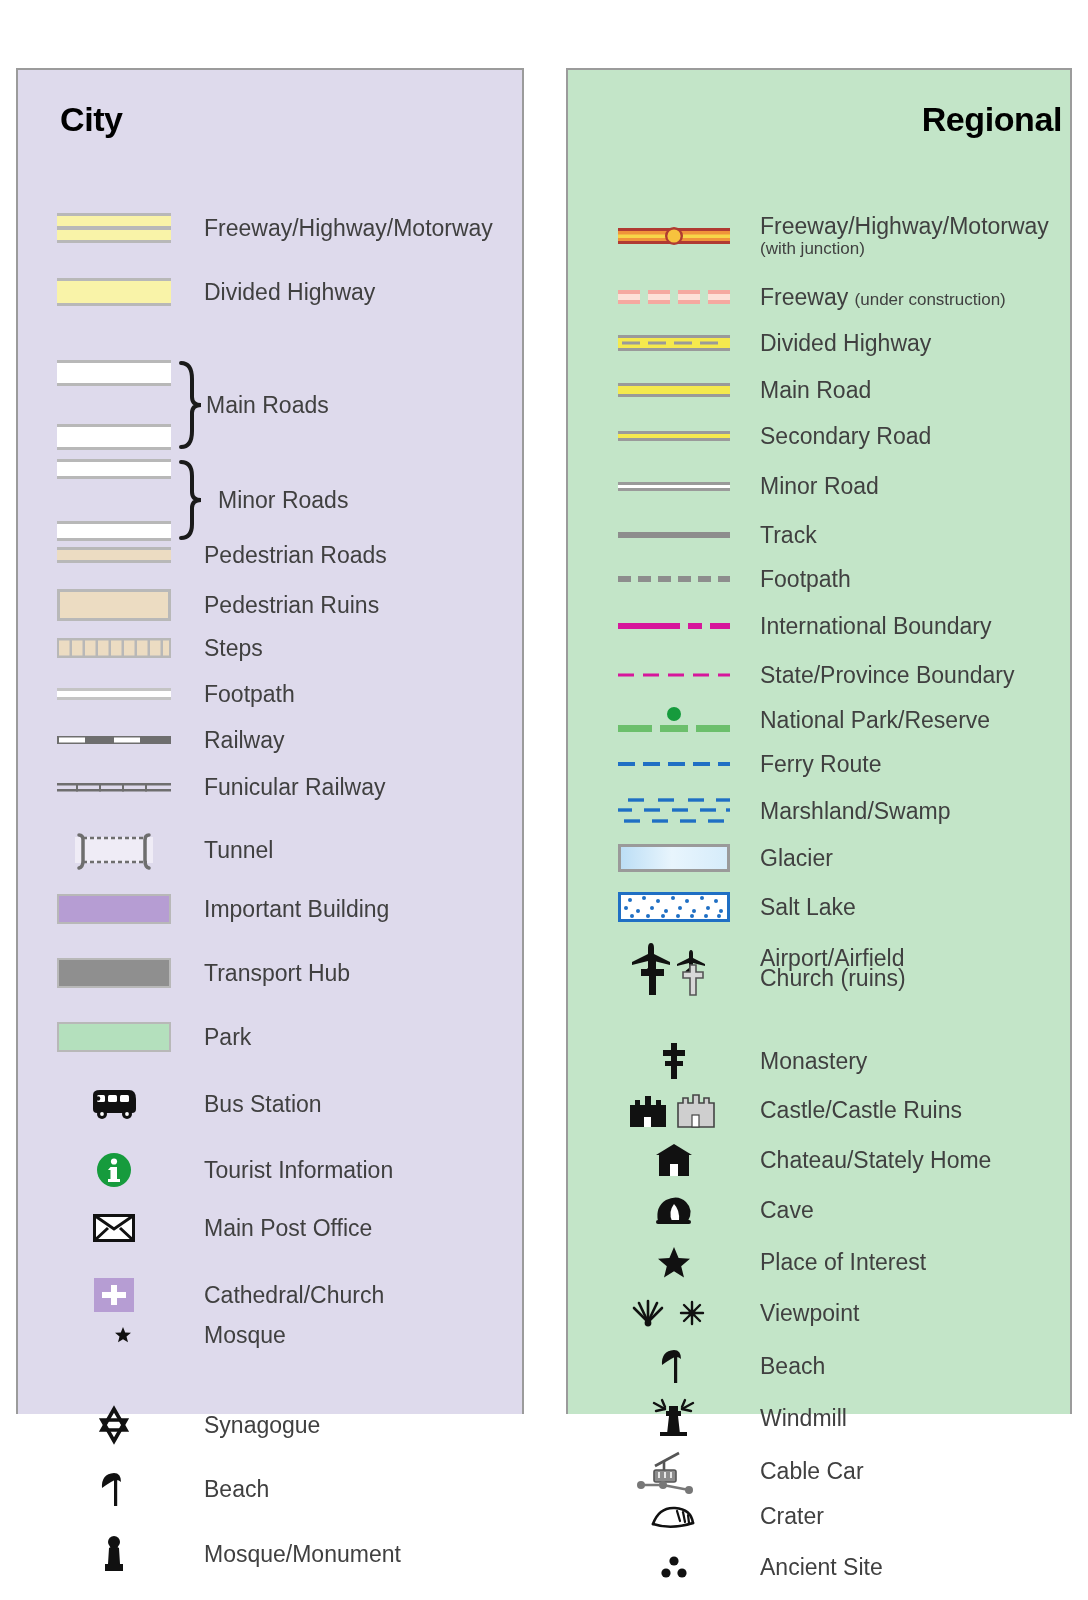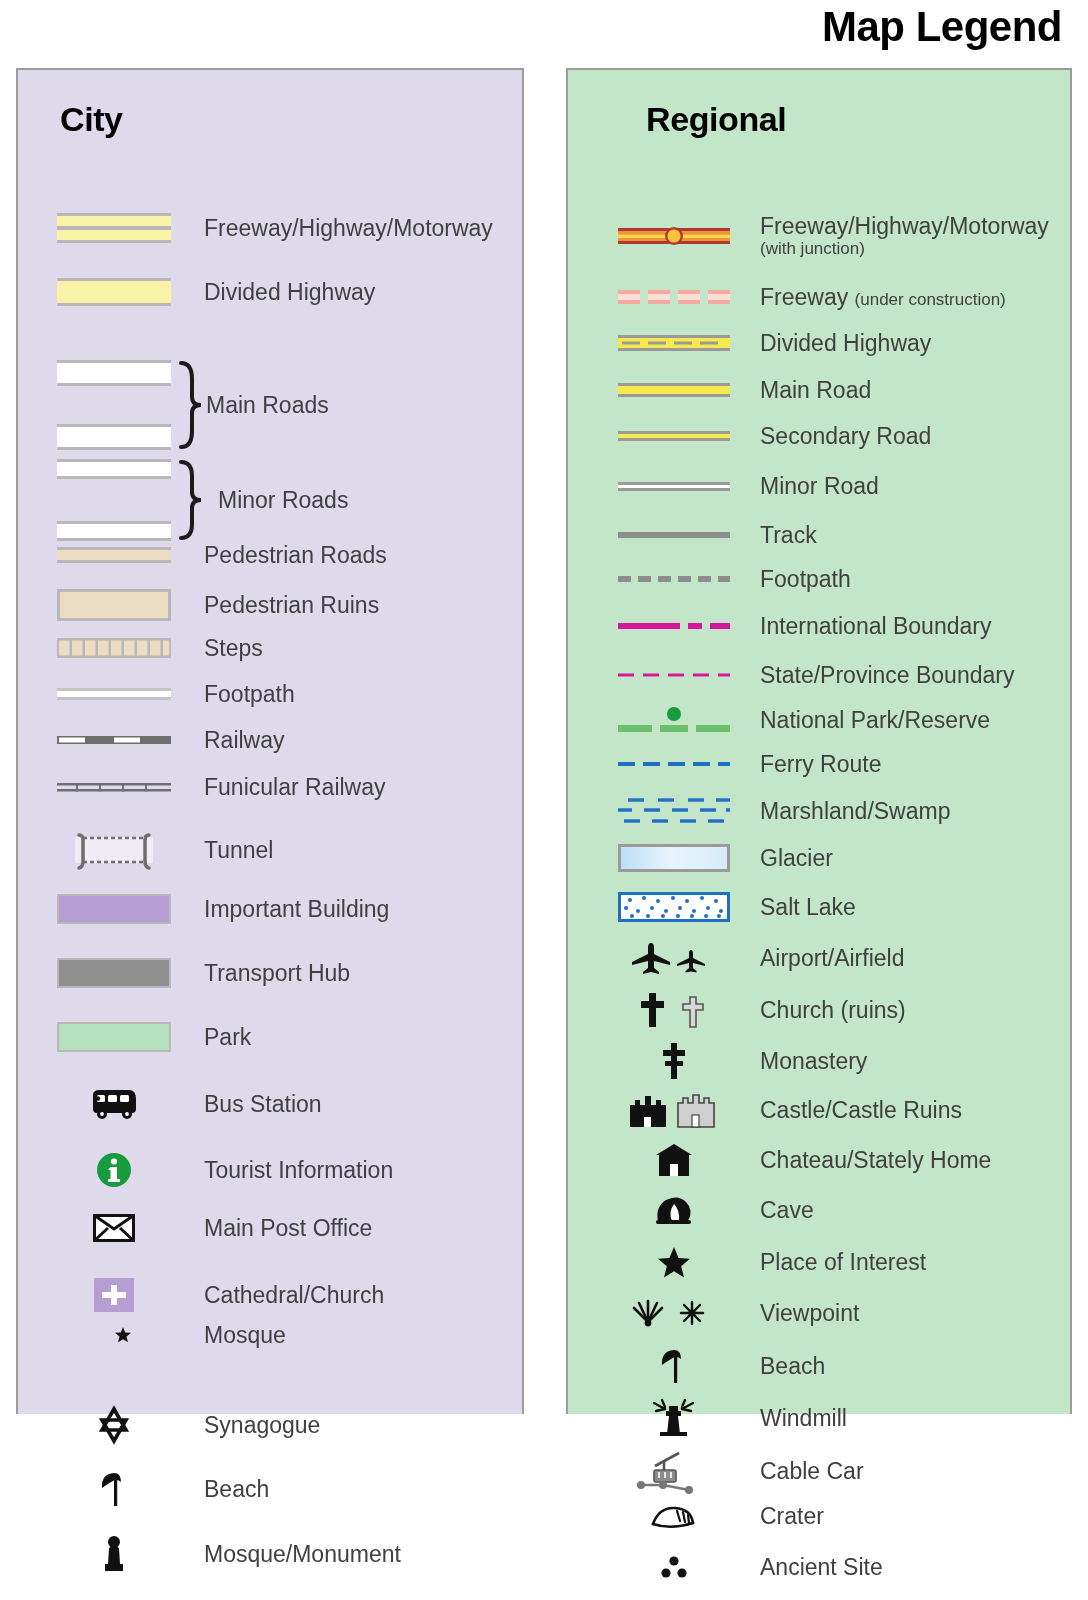--- a/index.html
+++ b/index.html
@@ -44,21 +44,21 @@
     left: 566px; width: 506px;
     background: #c3e5c8;
   }
   .panel-heading {
     font-size: 34px;
     font-weight: bold;
     color: #000;
     letter-spacing: -0.4px;
     margin: 22px 0 0 34px;
   }
-  #panel-regional .panel-heading { margin-left: 70px; }
+  #panel-regional .panel-heading { margin-left: 70px; text-align: right; }
 
   
   .rows { position: relative; width: 100%; }
   .row {
     display: flex;
     align-items: center;
     position: absolute;
     left: 0;
     width: 100%;
   }
@@ -161,21 +161,20 @@
     background: linear-gradient(to right, #bcdef5 0%, #e8f5fd 48%, #d6ecfa 100%);
   }
 
   svg { display: block; overflow: visible; }
 </style>
 </head>
 <body>
 
 <div id="page">
 
-  <div id="map-title">Map Legend</div>
 
   <div class="panel" id="panel-city">
     <div class="panel-heading">City</div>
 
     <div class="rows">
 
       <div class="row" style="top:74px">
         <div class="sym">
           <div class="sw sw-freeway"></div>
         </div>
@@ -620,21 +619,21 @@
       <div class="row" style="top:802px">
         <div class="sym">
           <svg width="90" height="34" viewBox="0 0 90 34">
             <path d="M22 2 Q25 2 25 7 L25 13 L41 21 L41 24 L25 20 L25 27 L30 31 L30 33 L22 31 L14 33 L14 31 L19 27 L19 20 L3 24 L3 21 L19 13 L19 7 Q19 2 22 2 Z" fill="#111"></path>
             <path d="M62 9 Q64 9 64 12.5 L64 17 L76 23 L76 25 L64 22 L64 27 L67.5 30 L67.5 31.5 L62 30.5 L56.5 31.5 L56.5 30 L60 27 L60 22 L48 25 L48 23 L60 17 L60 12.5 Q60 9 62 9 Z" fill="#111"></path>
           </svg>
         </div>
         <div class="lbl">Airport/Airfield</div>
       </div>
 
-      <div class="row" style="top:852px">
+      <div class="row" style="top:820px">
         <div class="sym">
           <svg width="90" height="38" viewBox="0 0 90 38">
             <path d="M20 2 h7 v8 h8 v7 h-8 v19 h-7 v-19 h-8 v-7 h8 z" fill="#111"></path>
             <path d="M61 6 h6 v7 h7 v6 h-7 v17 h-6 v-17 h-7 v-6 h7 z" fill="#d8d8d8" stroke="#555" stroke-width="1.6"></path>
           </svg>
         </div>
         <div class="lbl">Church (ruins)</div>
       </div>
 
       <div class="row" style="top:902px">

